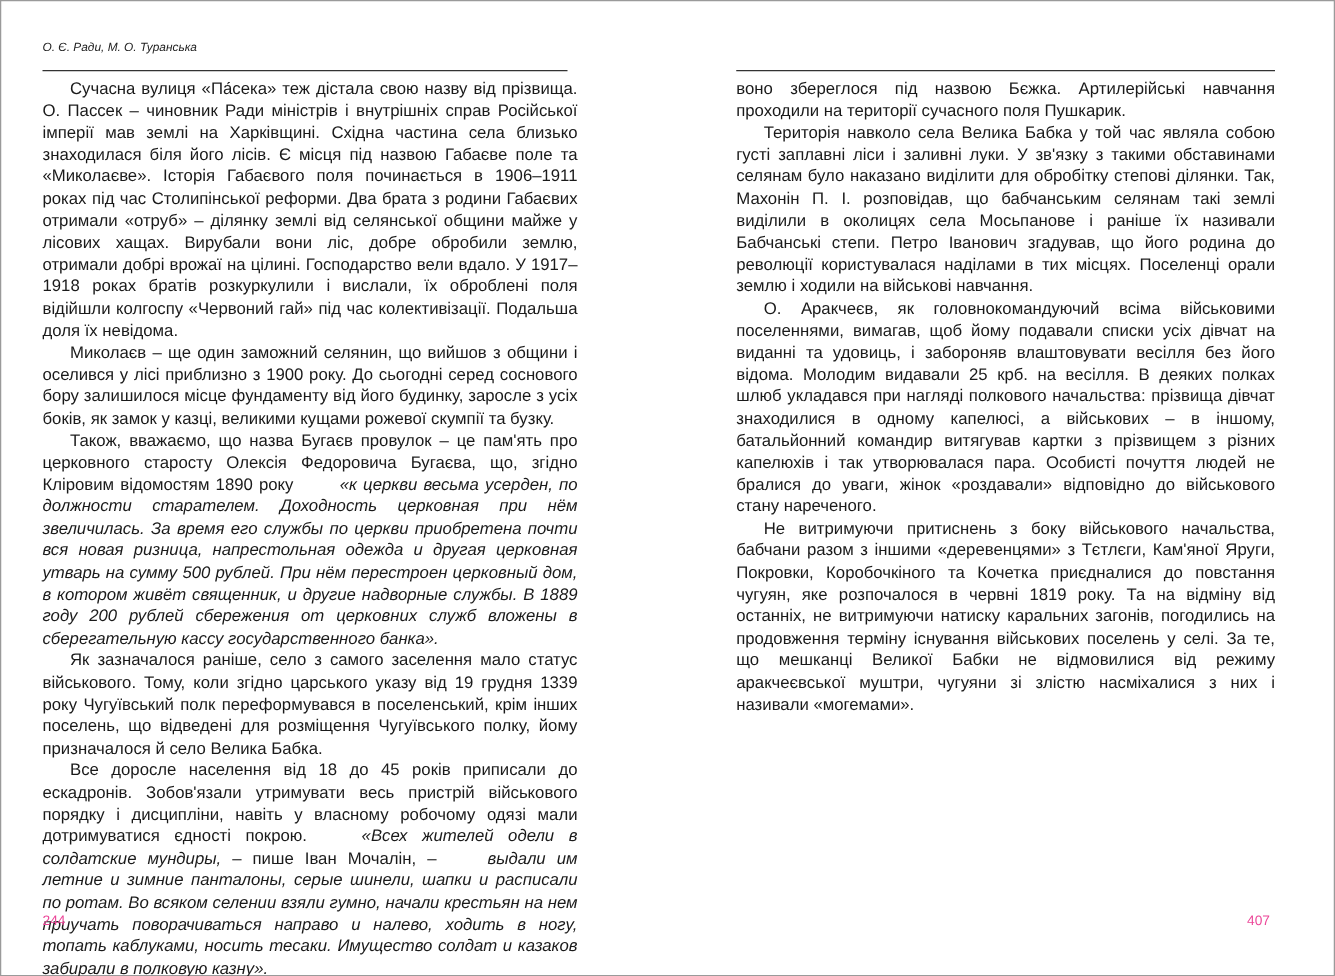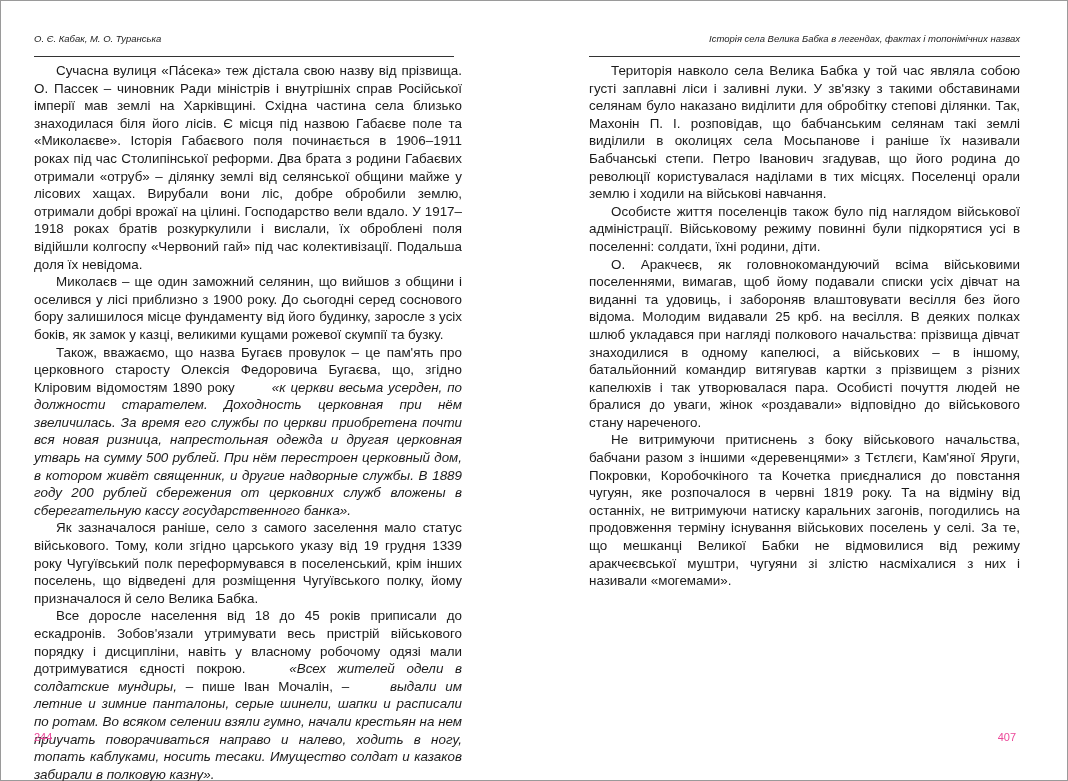--- a/index.html
+++ b/index.html
@@ -45,35 +45,34 @@
   }
   .page-left .folio { left: 34px; }
   .page-right .folio { right: 52px; }
 </style>
 </head>
 <body>
 
 <div class="frame"></div>
 
 <div class="page page-left">
-  <div class="running-head">О. Є. Кабак, М. О. Туранська</div>
+  <div class="running-head">О. Є. Ради, М. О. Туранська</div>
   <div class="rule"></div>
   <div class="text">
       <p class="para"><span>Сучасна вулиця «Па́сека» теж дістала свою назву від прізвища. О. Пассек – чиновник Ради міністрів і внутрішніх справ Російської імперії мав землі на Харківщині. Східна частина села близько знаходилася біля його лісів. Є місця під назвою Габаєве поле та «Миколаєве». Історія Габаєвого поля починається в 1906–1911 роках під час Столипінської реформи. Два брата з родини Габаєвих отримали «отруб» – ділянку землі від селянської общини майже у лісових хащах. Вирубали вони ліс, добре обробили землю, отримали добрі врожаї на цілині. Господарство вели вдало. У 1917–1918 роках братів розкуркулили і вислали, їх оброблені поля відійшли колгоспу «Червоний гай» під час колективізації. Подальша доля їх невідома.</span></p>
       <p class="para"><span>Миколаєв – ще один заможний селянин, що вийшов з общини і оселився у лісі приблизно з 1900 року. До сьогодні серед соснового бору залишилося місце фундаменту від його будинку, заросле з усіх боків, як замок у казці, великими кущами рожевої скумпії та бузку.</span></p>
       <p class="para"><span>Також, вважаємо, що назва Бугаєв провулок – це пам'ять про церковного старосту Олексія Федоровича Бугаєва, що, згідно Кліровим відомостям 1890 року </span><span class="it">«к церкви весьма усерден, по должности старателем. Доходность церковная при нём звеличилась. За время его службы по церкви приобретена почти вся новая ризница, напрестольная одежда и другая церковная утварь на сумму 500 рублей. При нём перестроен церковный дом, в котором живёт священник, и другие надворные службы. В 1889 году 200 рублей сбережения от церковних служб вложены в сберегательную кассу государственного банка».</span></p>
       <p class="para"><span>Як зазначалося раніше, село з самого заселення мало статус військового. Тому, коли згідно царського указу від 19 грудня 1339 року Чугуївський полк переформувався в поселенський, крім інших поселень, що відведені для розміщення Чугуївського полку, йому призначалося й село Велика Бабка.</span></p>
       <p class="para"><span>Все доросле населення від 18 до 45 років приписали до ескадронів. Зобов'язали утримувати весь пристрій військового порядку і дисципліни, навіть у власному робочому одязі мали дотримуватися єдності покрою. </span><span class="it">«Всех жителей одели в солдатские мундиры,</span><span> – пише Іван Мочалін, – </span><span class="it">выдали им летние и зимние панталоны, серые шинели, шапки и расписали по ротам. Во всяком селении взяли гумно, начали крестьян на нем приучать поворачиваться направо и налево, ходить в ногу, топать каблуками, носить тесаки. Имущество солдат и казаков забирали в полковую казну».</span></p>
     </div>
   <div class="folio">244</div>
 </div>
 
 <div class="page page-right">
-  <div class="running-head">Історія села Велика Бабка в легендах, фактах і топонімічних назвах</div>
   <div class="rule"></div>
   <div class="text">
+      <p class="para" style="text-indent: 0px;"><span>воно збереглося під назвою Бєжка. Артилерійські навчання проходили на території сучасного поля Пушкарик.</span></p>
       <p class="para"><span>Територія навколо села Велика Бабка у той час являла собою густі заплавні ліси і заливні луки. У зв'язку з такими обставинами селянам було наказано виділити для обробітку степові ділянки. Так, Махонін П. І. розповідав, що бабчанським селянам такі землі виділили в околицях села Мосьпанове і раніше їх називали Бабчанські степи. Петро Іванович згадував, що його родина до революції користувалася наділами в тих місцях. Поселенці орали землю і ходили на військові навчання.</span></p>
-      <p class="para"><span>Особисте життя поселенців також було під наглядом військової адміністрації. Військовому режиму повинні були підкорятися усі в поселенні: солдати, їхні родини, діти.</span></p>
       <p class="para"><span>О. Аракчеєв, як головнокомандуючий всіма військовими поселеннями, вимагав, щоб йому подавали списки усіх дівчат на виданні та удовиць, і забороняв влаштовувати весілля без його відома. Молодим видавали 25 крб. на весілля. В деяких полках шлюб укладався при нагляді полкового начальства: прізвища дівчат знаходилися в одному капелюсі, а військових – в іншому, батальйонний командир витягував картки з прізвищем з різних капелюхів і так утворювалася пара. Особисті почуття людей не бралися до уваги, жінок «роздавали» відповідно до військового стану нареченого.</span></p>
       <p class="para"><span>Не витримуючи притиснень з боку військового начальства, бабчани разом з іншими «деревенцями» з Тєтлєги, Кам'яної Яруги, Покровки, Коробочкіного та Кочетка приєдналися до повстання чугуян, яке розпочалося в червні 1819 року. Та на відміну від останніх, не витримуючи натиску каральних загонів, погодились на продовження терміну існування військових поселень у селі. За те, що мешканці Великої Бабки не відмовилися від режиму аракчеєвської муштри, чугуяни зі злістю насміхалися з них і називали «могемами».</span></p>
     </div>
   <div class="folio">407</div>
 </div>
 
 </body></html>

